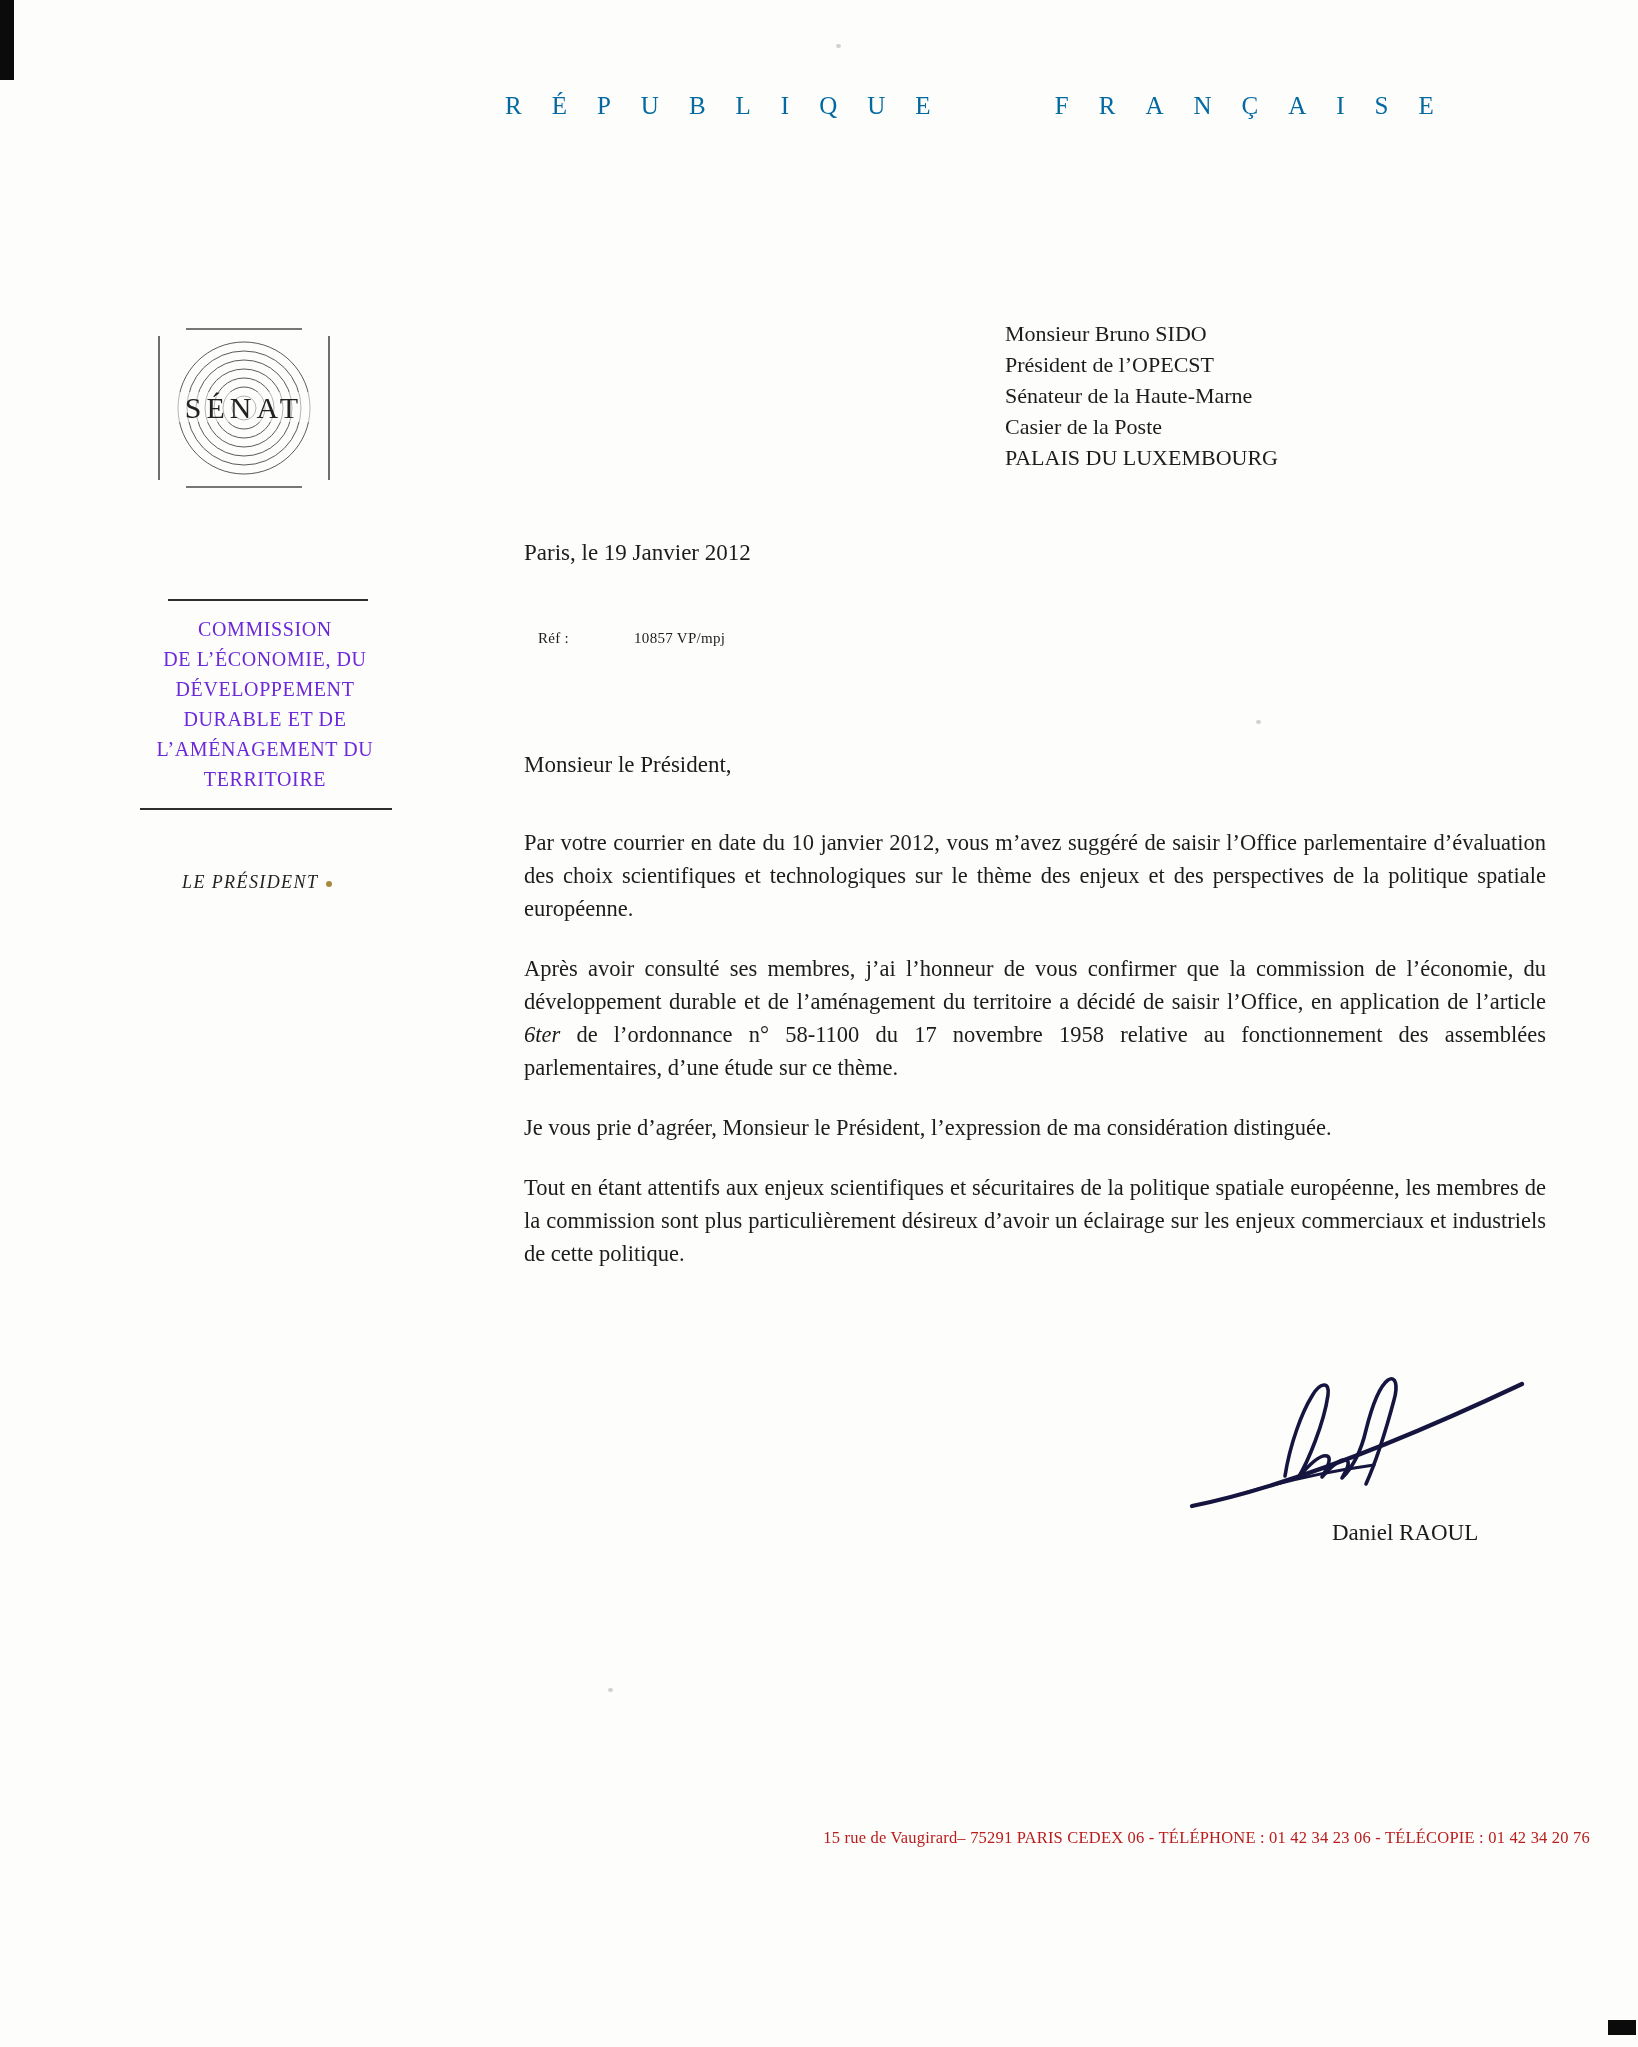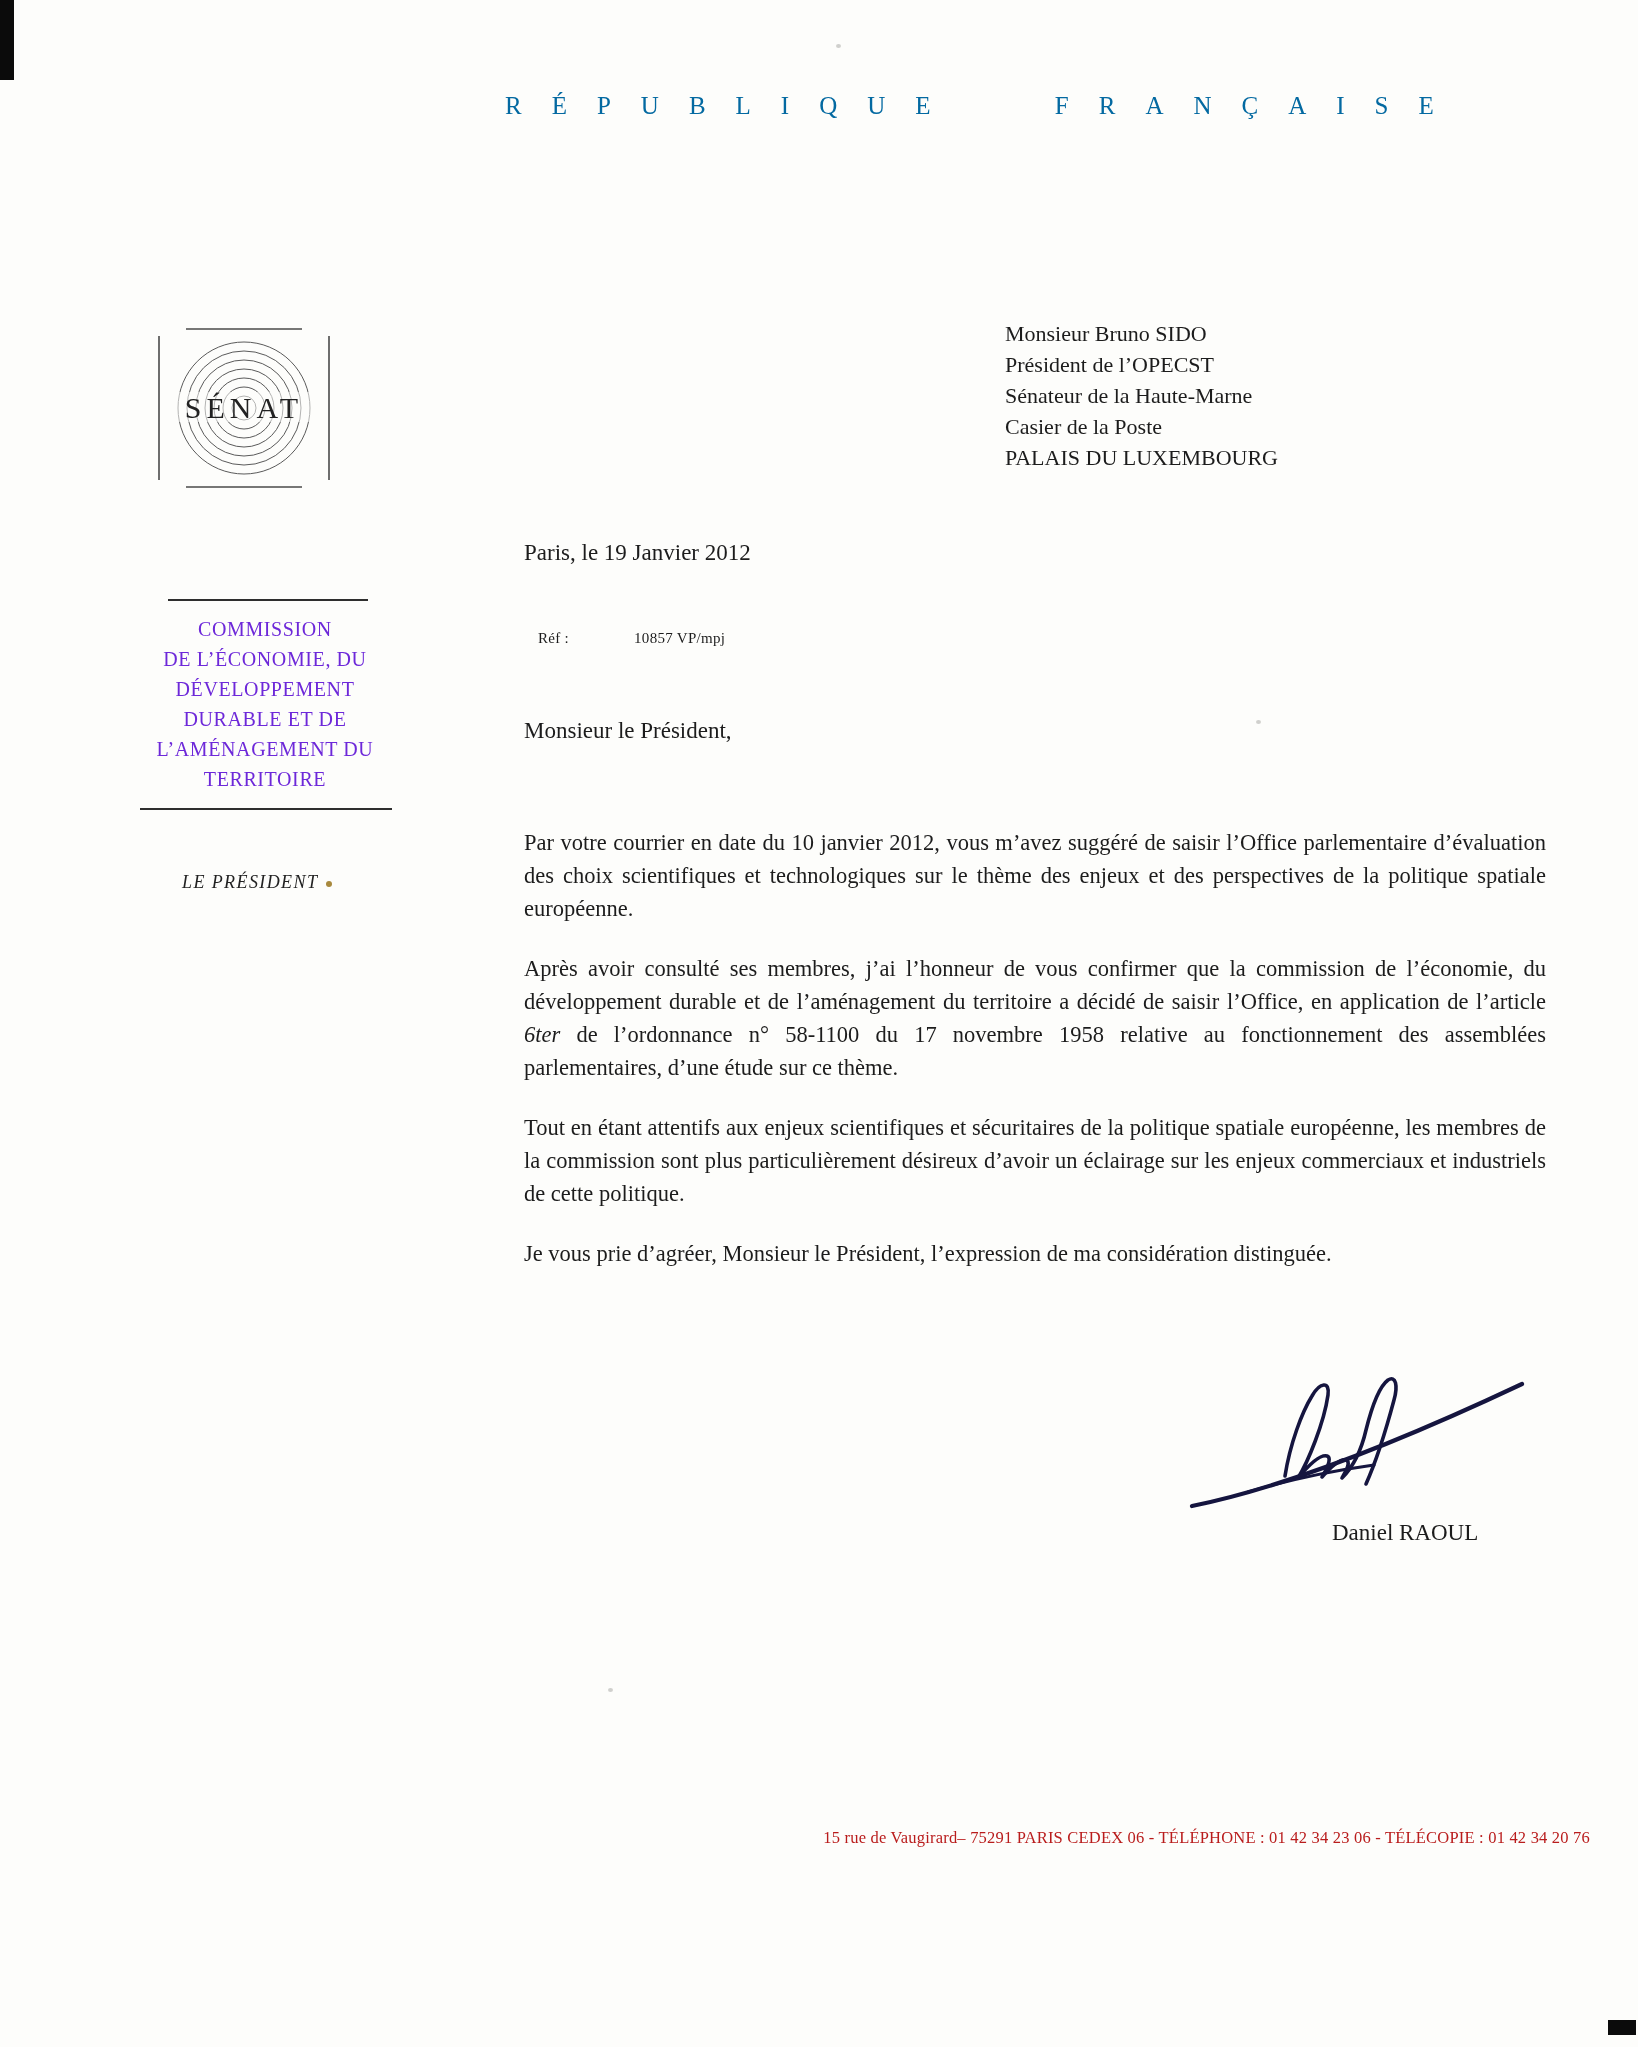--- a/index.html
+++ b/index.html
@@ -47,21 +47,21 @@
     letter-spacing:.6px; color:#6d28d9;
   }
   .president {
     left:182px; top:872px; font-size:18px;
     font-style:italic; letter-spacing:1.4px; color:#222;
   }
   .ink-dot { display:inline-block; width:6px; height:6px; border-radius:50%;
              background:#a8893d; margin-left:8px; vertical-align:middle; }
 
   
-  .salutation { left:524px; top:718px; font-size:23px; }
+  .salutation { left:524px; top:752px; font-size:23px; }
   .body-col { left:524px; top:818px; width:1022px; font-size:22.5px; line-height:33px; }
   .body-col p { margin:8px 0 27px 0; text-align:justify; }
   .it { font-style:italic; }
 
   
   .signature-svg { left:1182px; top:1372px; width:352px; height:152px; }
   .signer { left:1332px; top:1520px; font-size:23px; }
 
   
   .footer {
@@ -130,22 +130,22 @@
 
 <div class="abs president">
   <span>LE PRÉSIDENT</span><span class="ink-dot"></span>
 </div>
 
 <div class="abs salutation">Monsieur le Président,</div>
 
 <div class="abs body-col">
   <p>Par votre courrier en date du 10 janvier 2012, vous m’avez suggéré de saisir l’Office parlementaire d’évaluation des choix scientifiques et technologiques sur le thème des enjeux et des perspectives de la politique spatiale européenne.</p>
   <p><span>Après avoir consulté ses membres, j’ai l’honneur de vous confirmer que la commission de l’économie, du développement durable et de l’aménagement du territoire a décidé de saisir l’Office, en application de l’article </span><span class="it">6ter</span><span> de l’ordonnance n° 58-1100 du 17 novembre 1958 relative au fonctionnement des assemblées parlementaires, d’une étude sur ce thème.</span></p>
+  <p>Je vous prie d’agréer, Monsieur le Président, l’expression de ma considération distinguée.</p>
   <p>Tout en étant attentifs aux enjeux scientifiques et sécuritaires de la politique spatiale européenne, les membres de la commission sont plus particulièrement désireux d’avoir un éclairage sur les enjeux commerciaux et industriels de cette politique.</p>
-  <p>Je vous prie d’agréer, Monsieur le Président, l’expression de ma considération distinguée.</p>
 </div>
 
 <svg class="abs signature-svg" viewBox="0 0 352 152">
   <g fill="none" stroke="#15153f" stroke-linecap="round" stroke-linejoin="round">
     <path stroke-width="3.6" d="M103,104 C108,72 120,40 130,24 C138,10 148,9 146,23 C142,51 126,90 116,106
              C126,94 138,82 145,84 C151,86 143,100 140,105
              C148,96 158,86 164,88 C170,90 162,102 160,106
              C168,98 178,84 184,58 C190,34 198,14 206,8 C214,3 216,14 212,28 C204,58 192,94 184,112"></path>
     <path stroke-width="4.2" d="M10,134 C90,118 200,78 340,12"></path>
     <path stroke-width="3" d="M66,120 C106,108 156,98 192,93"></path>

